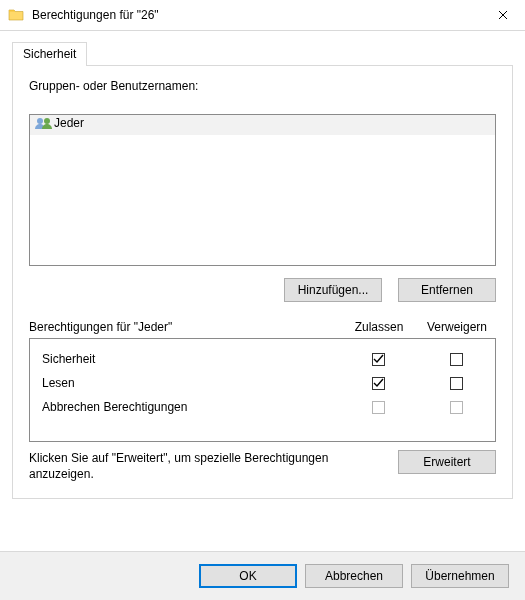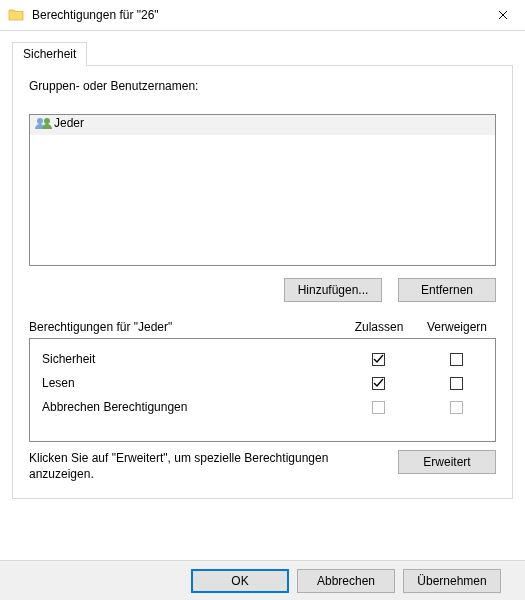--- a/index.html
+++ b/index.html
@@ -131,28 +131,28 @@
   .chk.checked svg { display:block; }
   .foot-row {
     display: flex;
     align-items: flex-start;
     margin-top: 8px;
   }
   .foot-row .hint { flex:1; line-height: 1.35; padding-right: 12px; }
   .bottom-bar {
     position: absolute;
     left: 0; right: 0; bottom: 0;
-    height: 40px;
+    height: 49px;
     border-top: 1px solid #d9d9d9;
     background: #f0f0f0;
     display: flex;
     align-items: center;
     justify-content: flex-end;
     gap: 8px;
-    padding: 0 24px;
+    padding: 0 16px;
   }
 </style>
 </head>
 <body>
 
 <div class="titlebar">
   <span class="folder-icon">
     <svg viewBox="0 0 16 16">
         <path d="M1 3h5l1.2 1.5H15V13H1z" fill="#ffd96a" stroke="#caa32a" stroke-width="0.6"></path>
         <path d="M1 3h5l1.2 1.5H1z" fill="#f5c33b"></path>

